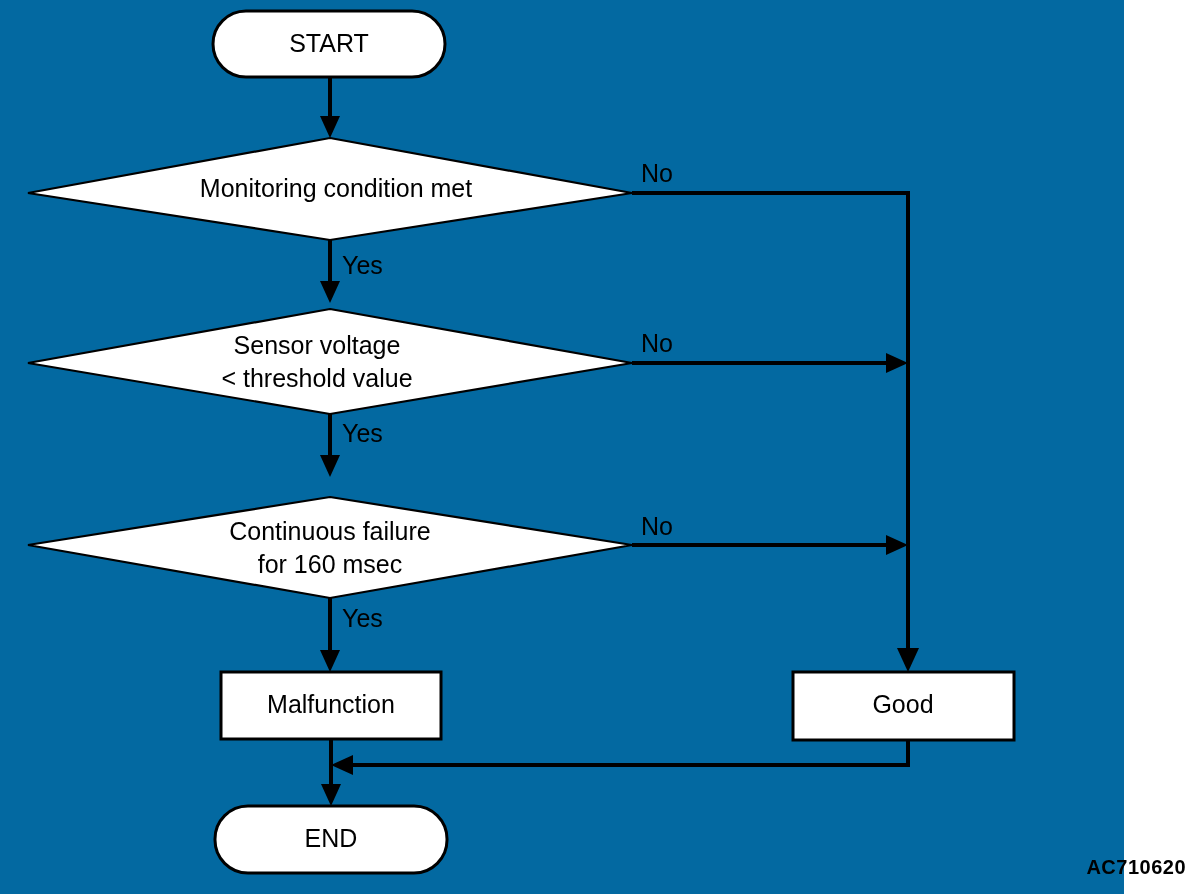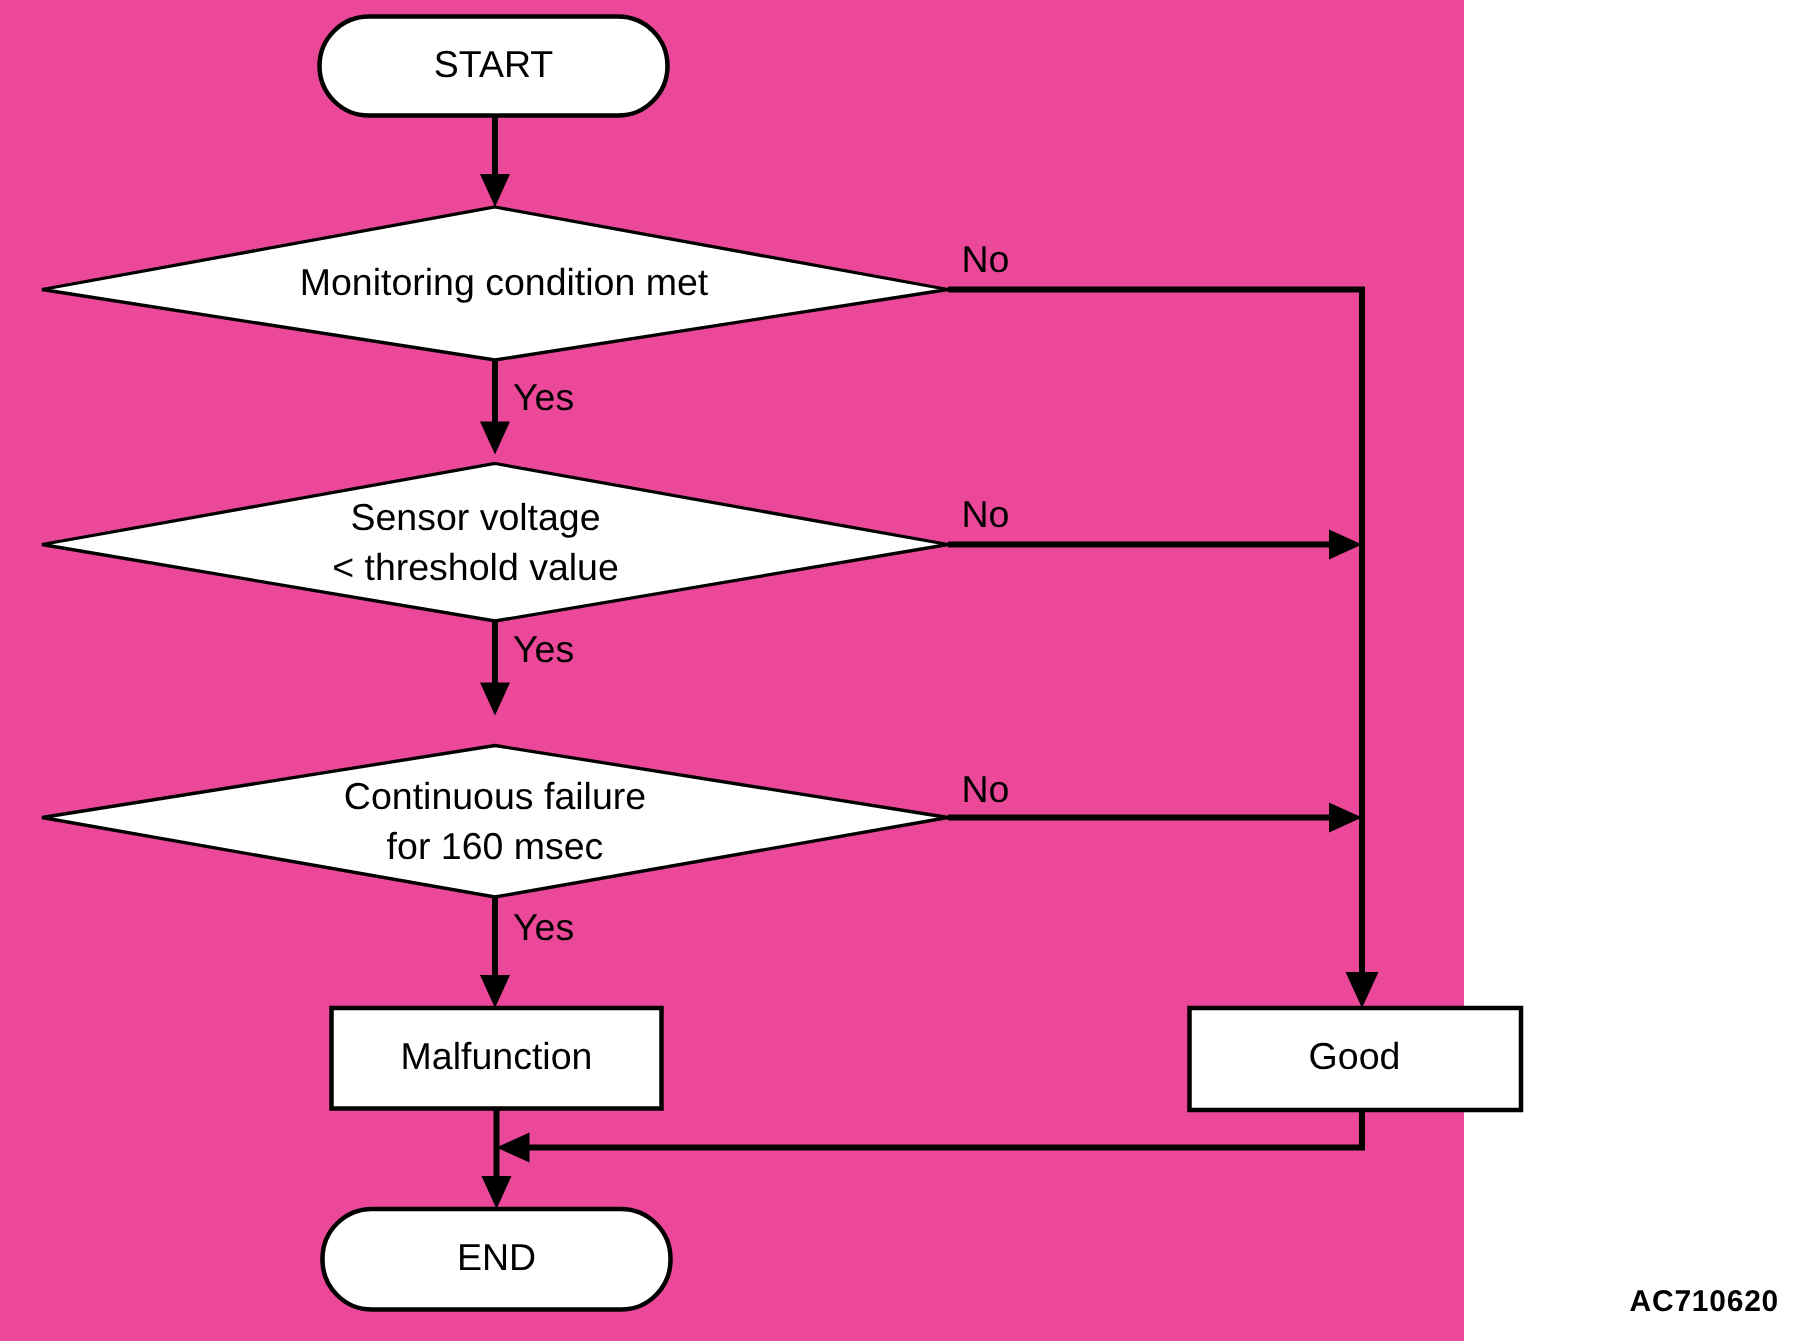--- a/index.html
+++ b/index.html
@@ -9,23 +9,23 @@
     background: #ffffff;
   }
   body {
     font-family: "Liberation Sans", sans-serif;
     width: 1200px;
     height: 894px;
     overflow: hidden;
   }
   #flowchart-root {
     position: relative;
-    width: 976px;
+    width: 1124px;
     height: 894px;
-    background: #ec4899;
+    background: #0369a1;
   }
   svg#flow-svg {
     display: block;
     width: 1200px;
     height: 894px;
   }
   .shape-outline {
     fill: #ffffff;
     stroke: #000000;
     stroke-width: 3;

